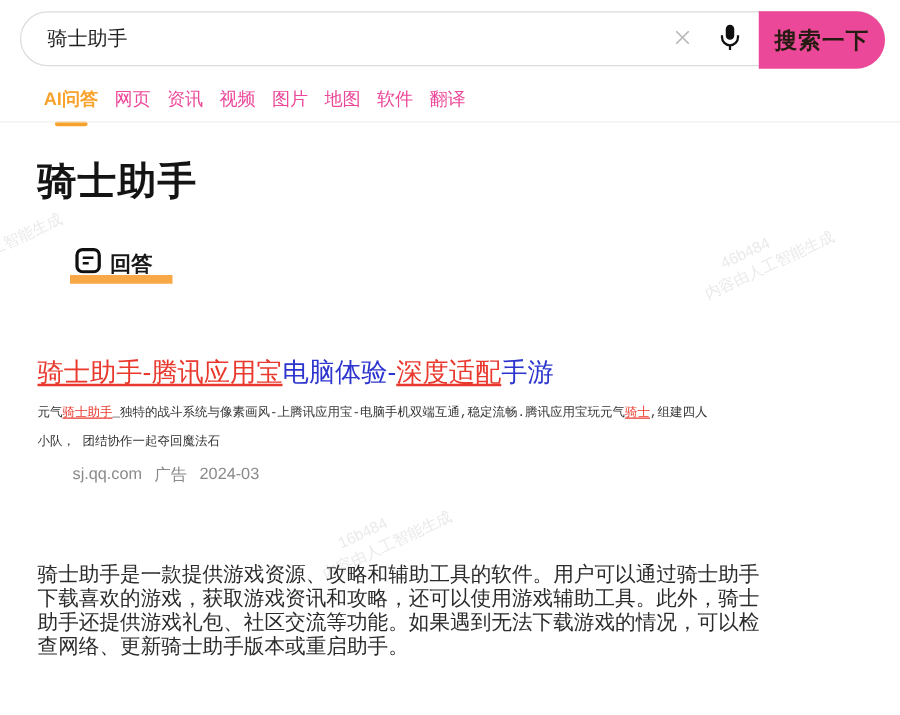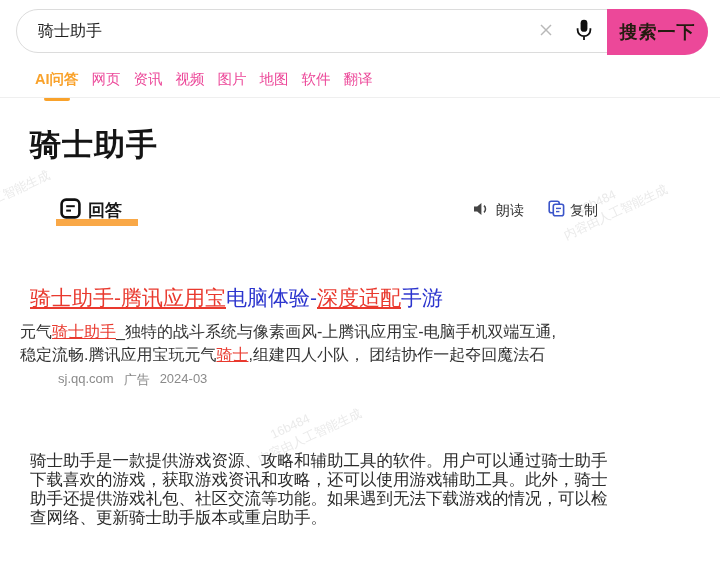--- a/index.html
+++ b/index.html
@@ -55,22 +55,22 @@
   .answer-actions { position:absolute; right:122px; top:2px; display:flex;
     gap:24px; align-items:center; }
   .action { display:flex; align-items:center; gap:5px; cursor:pointer; }
   .action .txt { font-size:14px; color:#333; }
 
   
   .ad-title { position:absolute; left:30px; top:284px; font-size:21px;
     cursor:pointer; white-space:nowrap; }
   .seg-red { color:#E9392E; text-decoration:underline; }
   .seg-blue { color:#2C35CE; text-decoration:none; }
-  .ad-desc { position:absolute; left:20px; top:320px; width:543px;
-    font-size:16px; line-height:23px; color:#333; }
+  .ad-desc { position:absolute; left:30px; top:320px; width:543px;
+    font-size:10px; line-height:23px; color:#333;font-family:Liberation Mono, monospace; }
   .desc-red { color:#E9392E; text-decoration:underline; }
   .ad-source { position:absolute; left:30px; top:371px; font-size:13px;
     color:#8a8a8a; display:flex; gap:10px;margin-left:28px; }
 
   
   .answer-text { position:absolute; left:30px; top:451px; width:584px;
     font-size:16.5px; line-height:19px; color:#2b2b2b; }
 
   
   .wm { position:absolute; color:#eaeaea; font-size:12.5px; line-height:17px;
@@ -137,42 +137,20 @@
     <span class="hl"></span>
     <span class="ic">
       <svg width="21" height="21" viewBox="0 0 21 21">
         <rect x="1.6" y="1.6" width="17.8" height="17.8" rx="4.5" fill="#fff" stroke="#101010" stroke-width="2.6"></rect>
         <line x1="6.2" y1="8.2" x2="14.8" y2="8.2" stroke="#101010" stroke-width="2"></line>
         <line x1="6.2" y1="12.6" x2="11" y2="12.6" stroke="#101010" stroke-width="2"></line>
       </svg>
     </span>
     <span class="lbl">回答</span>
   </div>
-  <div class="answer-actions">
-    <div class="action">
-      <span>
-        <svg width="19" height="16" viewBox="0 0 19 16">
-          <path d="M2 5.4 h3.2 L9.4 2 v12 L5.2 10.6 H2 z" fill="#454545"></path>
-          <path d="M12 4.6 a4.6 4.6 0 0 1 0 6.8" stroke="#454545" stroke-width="1.5" fill="none"></path>
-        </svg>
-      </span>
-      <span class="txt">朗读</span>
-    </div>
-    <div class="action">
-      <span>
-        <svg width="17" height="17" viewBox="0 0 17 17">
-          <rect x="1.2" y="1.2" width="10" height="11.5" rx="2" fill="none" stroke="#3B55C9" stroke-width="1.6"></rect>
-          <rect x="5.3" y="4.3" width="10.3" height="11.5" rx="2" fill="#ffffff" stroke="#3B55C9" stroke-width="1.6"></rect>
-          <line x1="8" y1="8.4" x2="13" y2="8.4" stroke="#3B55C9" stroke-width="1.4"></line>
-          <line x1="8" y1="11.6" x2="11.4" y2="11.6" stroke="#3B55C9" stroke-width="1.4"></line>
-        </svg>
-      </span>
-      <span class="txt">复制</span>
-    </div>
-  </div>
 </div>
 
 <div class="ad-title">
   <span class="seg-red">骑士助手-腾讯应用宝</span><span class="seg-blue">电脑体验-</span><span class="seg-red">深度适配</span><span class="seg-blue">手游</span>
 </div>
 <div class="ad-desc">
   <span>元气</span><span class="desc-red">骑士助手</span><span>_独特的战斗系统与像素画风-上腾讯应用宝-电脑手机双端互通,稳定流畅.腾讯应用宝玩元气</span><span class="desc-red">骑士</span><span>,组建四人小队， 团结协作一起夺回魔法石</span>
 </div>
 <div class="ad-source">
   <span>sj.qq.com</span>

